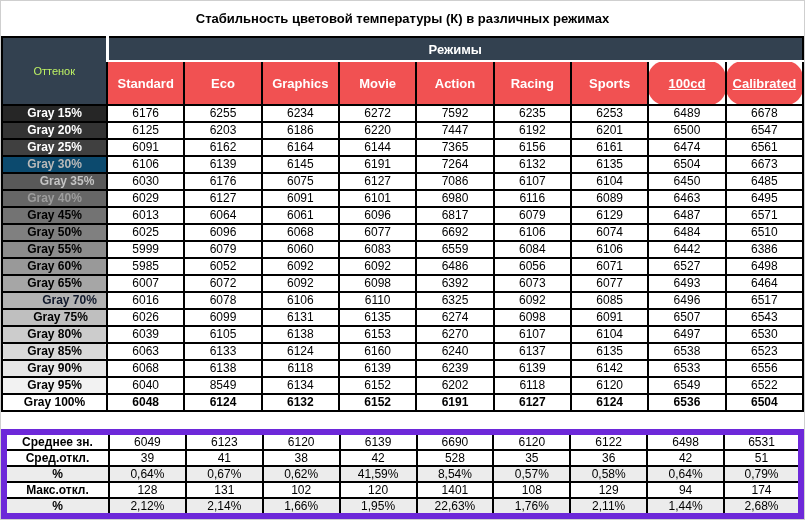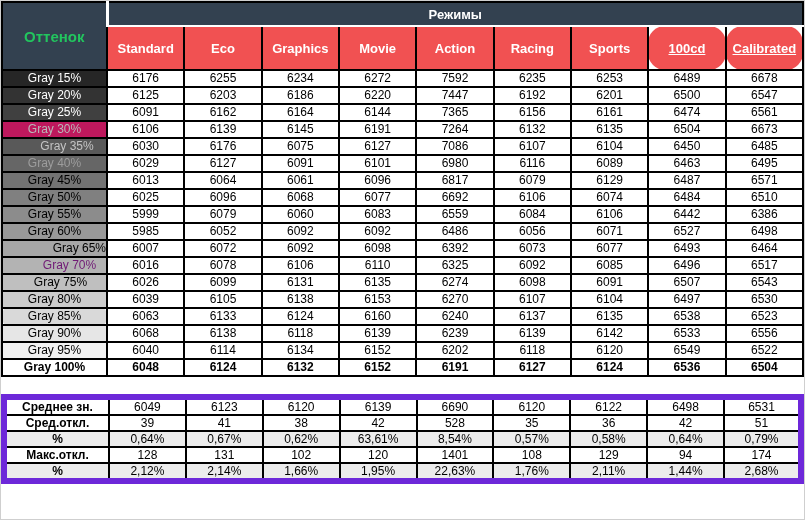--- a/index.html
+++ b/index.html
@@ -13,50 +13,51 @@
     font-size:13px;font-weight:bold;color:#000;
   }
   table{border-collapse:collapse;table-layout:fixed;width:100%;}
   col.label-col{width:105px;}
   
   .main-table{border:2px solid #000;}
   .main-table th,.main-table td{
     border:2px solid #000;padding:0;text-align:center;vertical-align:middle;
     font-size:12px;overflow:hidden;white-space:nowrap;
   }
-  th.corner-th{background:#334150;color:#22c55e;font-weight:bold;font-size:15px;}
+  th.corner-th{background:#334150;color:#bef264;font-weight:normal;font-size:11px;}
   th.band-th{
     background:#334150;color:#fff;font-weight:bold;font-size:13px;height:22px;
     border-left:3px solid #fff;border-bottom:2px solid #fff;
   }
   th.mode-th{
     background:#f15152;color:#fff;font-weight:bold;font-size:13px;height:42px;
     border-top:2px solid #fff;
   }
   th.mode-th.u{text-decoration:underline;border-radius:17px;}
   
-  .main-table tbody th{font-weight:normal;font-size:12px;height:15px;line-height:15px;}
+  .main-table tbody th{font-weight:bold;font-size:12px;height:15px;line-height:15px;}
   .main-table tbody td{height:15px;line-height:15px;background:#fff;color:#000;}
   .main-table tr.bold-row th,.main-table tr.bold-row td{font-weight:bold;}
   .gap{height:17px;}
   
   .sum-table{border:6px solid #6d28d9;}
   .sum-table th,.sum-table td{
     border:2px solid #000;padding:0;text-align:center;vertical-align:middle;
     font-size:12px;height:14px;line-height:14px;background:#fff;color:#000;
     overflow:hidden;white-space:nowrap;
   }
   .sum-table th{font-weight:bold;}
   .sum-table tr.shaded th,.sum-table tr.shaded td{background:#ececec;}
 </style>
 </head>
 <body>
 
 <div class="page">
 
+  <div class="title">Стабильность цветовой температуры (К) в различных режимах</div>
 
   <table class="main-table">
     <colgroup>
       <col class="label-col">
         <col>
         <col>
         <col>
         <col>
         <col>
         <col>
@@ -112,21 +113,21 @@
           <td>6162</td>
           <td>6164</td>
           <td>6144</td>
           <td>7365</td>
           <td>6156</td>
           <td>6161</td>
           <td>6474</td>
           <td>6561</td>
         </tr>
         <tr>
-          <th style="background: #be185d; color: rgb(185, 185, 185);">Gray 30%</th>
+          <th style="background: #0c4a6e; color: rgb(185, 185, 185);">Gray 30%</th>
           <td>6106</td>
           <td>6139</td>
           <td>6145</td>
           <td>6191</td>
           <td>7264</td>
           <td>6132</td>
           <td>6135</td>
           <td>6504</td>
           <td>6673</td>
         </tr>
@@ -196,33 +197,33 @@
           <td>6052</td>
           <td>6092</td>
           <td>6092</td>
           <td>6486</td>
           <td>6056</td>
           <td>6071</td>
           <td>6527</td>
           <td>6498</td>
         </tr>
         <tr>
-          <th style="background: rgb(166, 166, 166); color: rgb(0, 0, 0); text-align: right;">Gray 65%</th>
+          <th style="background: rgb(166, 166, 166); color: rgb(0, 0, 0);">Gray 65%</th>
           <td>6007</td>
           <td>6072</td>
           <td>6092</td>
           <td>6098</td>
           <td>6392</td>
           <td>6073</td>
           <td>6077</td>
           <td>6493</td>
           <td>6464</td>
         </tr>
         <tr>
-          <th style="background: rgb(179, 179, 179); color: #701a75; padding-left: 30px;">Gray 70%</th>
+          <th style="background: rgb(179, 179, 179); color: #0f172a; padding-left: 30px;">Gray 70%</th>
           <td>6016</td>
           <td>6078</td>
           <td>6106</td>
           <td>6110</td>
           <td>6325</td>
           <td>6092</td>
           <td>6085</td>
           <td>6496</td>
           <td>6517</td>
         </tr>
@@ -270,21 +271,21 @@
           <td>6139</td>
           <td>6239</td>
           <td>6139</td>
           <td>6142</td>
           <td>6533</td>
           <td>6556</td>
         </tr>
         <tr>
           <th style="background: rgb(242, 242, 242); color: rgb(0, 0, 0);">Gray 95%</th>
           <td>6040</td>
-          <td>6114</td>
+          <td>8549</td>
           <td>6134</td>
           <td>6152</td>
           <td>6202</td>
           <td>6118</td>
           <td>6120</td>
           <td>6549</td>
           <td>6522</td>
         </tr>
         <tr class="bold-row">
           <th style="background: rgb(255, 255, 255); color: rgb(0, 0, 0);">Gray 100%</th>
@@ -339,21 +340,21 @@
           <td>35</td>
           <td>36</td>
           <td>42</td>
           <td>51</td>
         </tr>
         <tr class="shaded">
           <th>%</th>
           <td>0,64%</td>
           <td>0,67%</td>
           <td>0,62%</td>
-          <td>63,61%</td>
+          <td>41,59%</td>
           <td>8,54%</td>
           <td>0,57%</td>
           <td>0,58%</td>
           <td>0,64%</td>
           <td>0,79%</td>
         </tr>
         <tr>
           <th>Макс.откл.</th>
           <td>128</td>
           <td>131</td>

